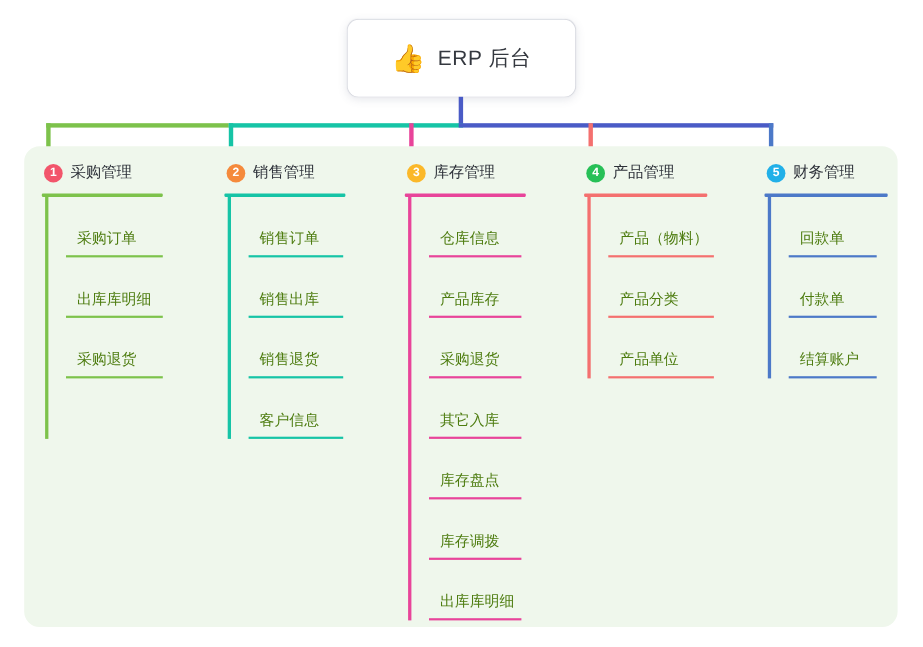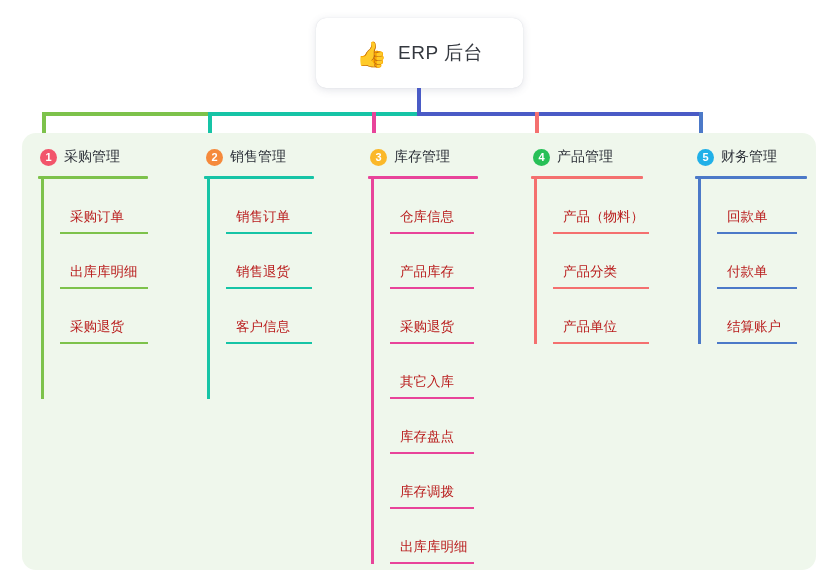--- a/index.html
+++ b/index.html
@@ -126,21 +126,21 @@
   }
   .leaf {
     position: relative;
     height: 55px;
   }
   .leaf-text {
     position: absolute;
     left: 10px;
     bottom: 8px;
     font-size: 13.5px;
-    color: #b91c1c;
+    color: #4d7c0f;
     white-space: nowrap;
   }
   .leaf-rule {
     position: absolute;
     left: 0;
     bottom: 0;
     height: 2px;
   }
 </style>
 </head>
@@ -197,20 +197,24 @@
           <span class="col-title">销售管理</span>
         </div>
         <div class="head-rule" style="background: rgb(22, 196, 166); width: 110px;"></div>
         <div class="leaves">
           <div class="spine" style="background: rgb(22, 196, 166); height: 220px;"></div>
           <div class="leaf">
             <span class="leaf-text">销售订单</span>
             <div class="leaf-rule" style="background: rgb(22, 196, 166); width: 86px;"></div>
           </div>
           <div class="leaf">
+            <span class="leaf-text">销售出库</span>
+            <div class="leaf-rule" style="background: rgb(22, 196, 166); width: 86px;"></div>
+          </div>
+          <div class="leaf">
             <span class="leaf-text">销售退货</span>
             <div class="leaf-rule" style="background: rgb(22, 196, 166); width: 86px;"></div>
           </div>
           <div class="leaf">
             <span class="leaf-text">客户信息</span>
             <div class="leaf-rule" style="background: rgb(22, 196, 166); width: 86px;"></div>
           </div>
         </div>
       </div>
       <div class="col" style="left: 368px;">

